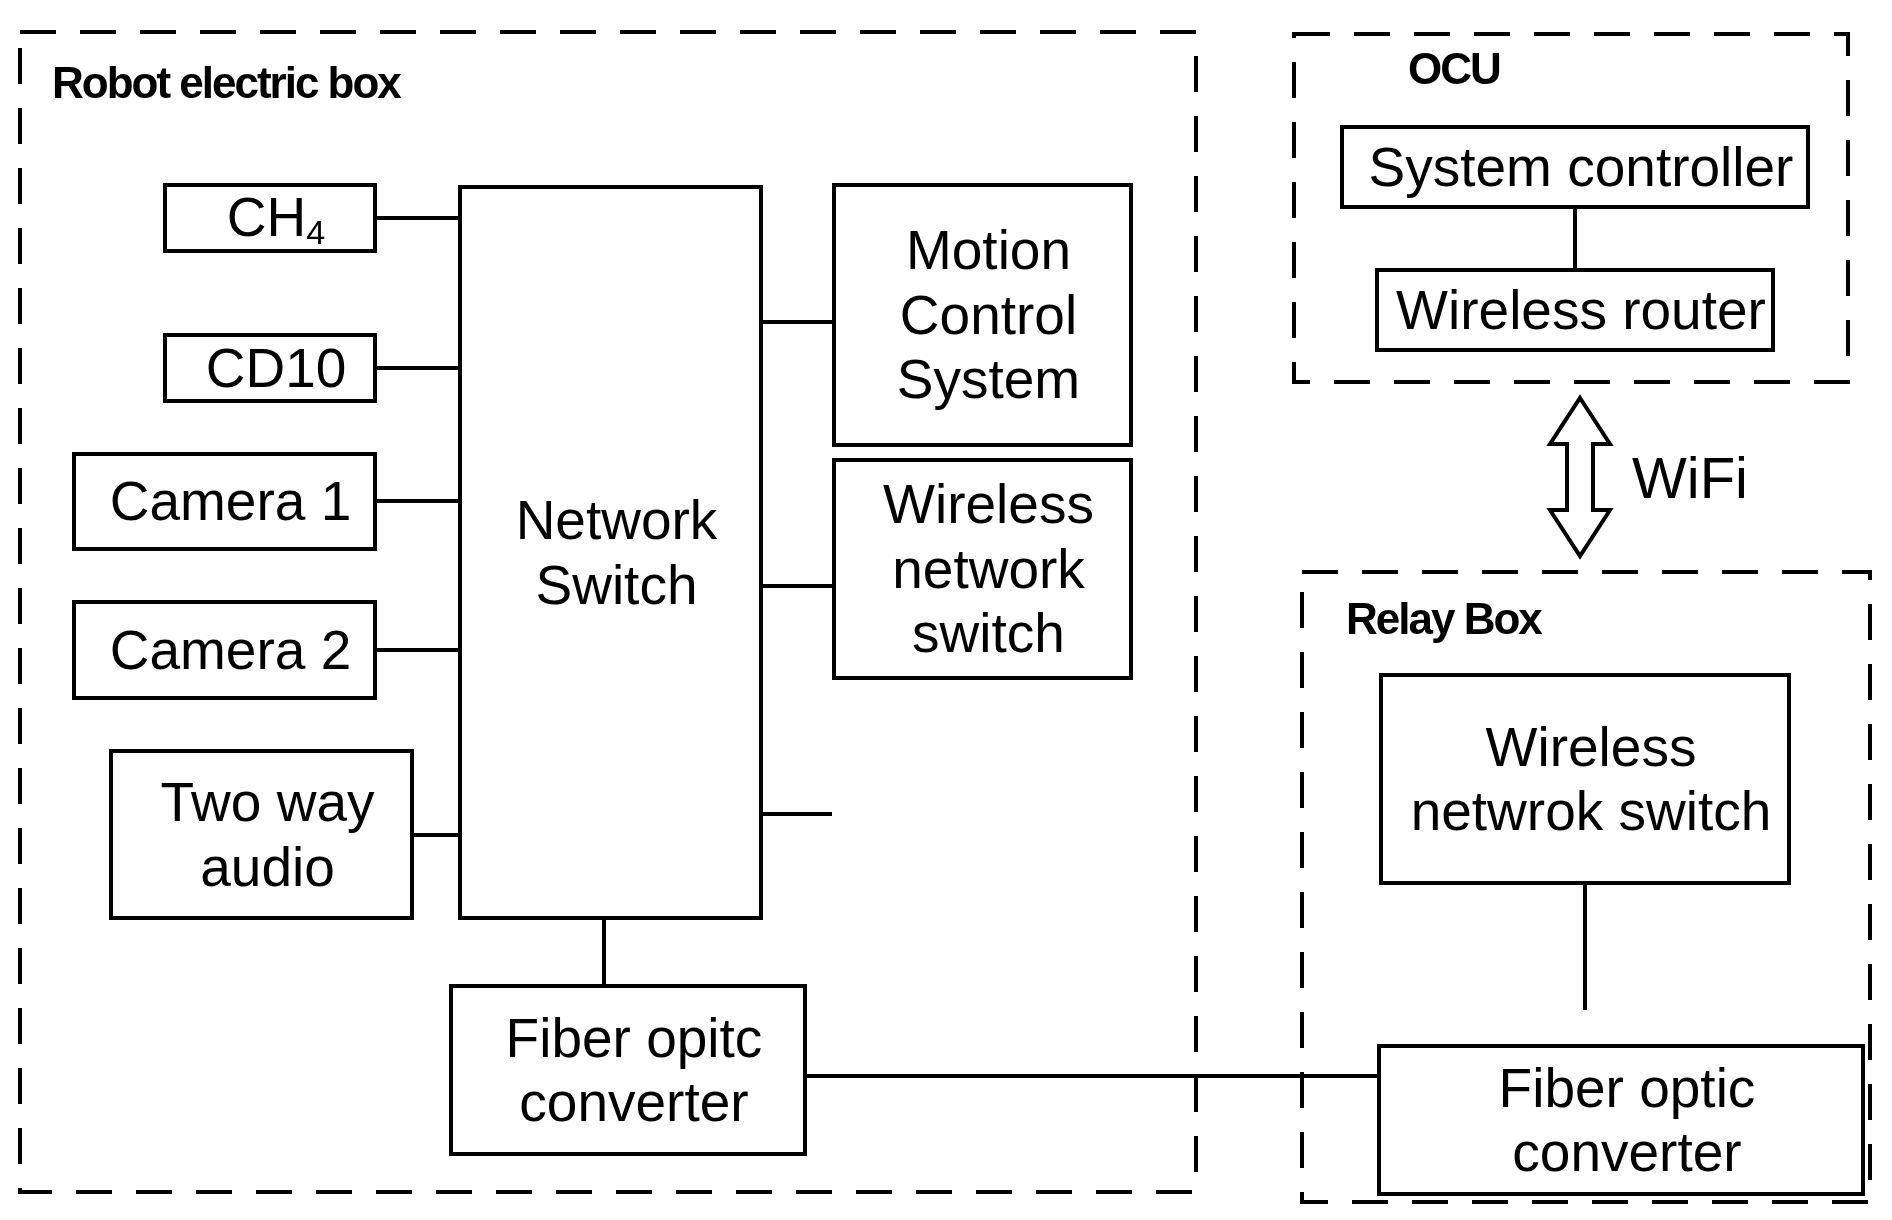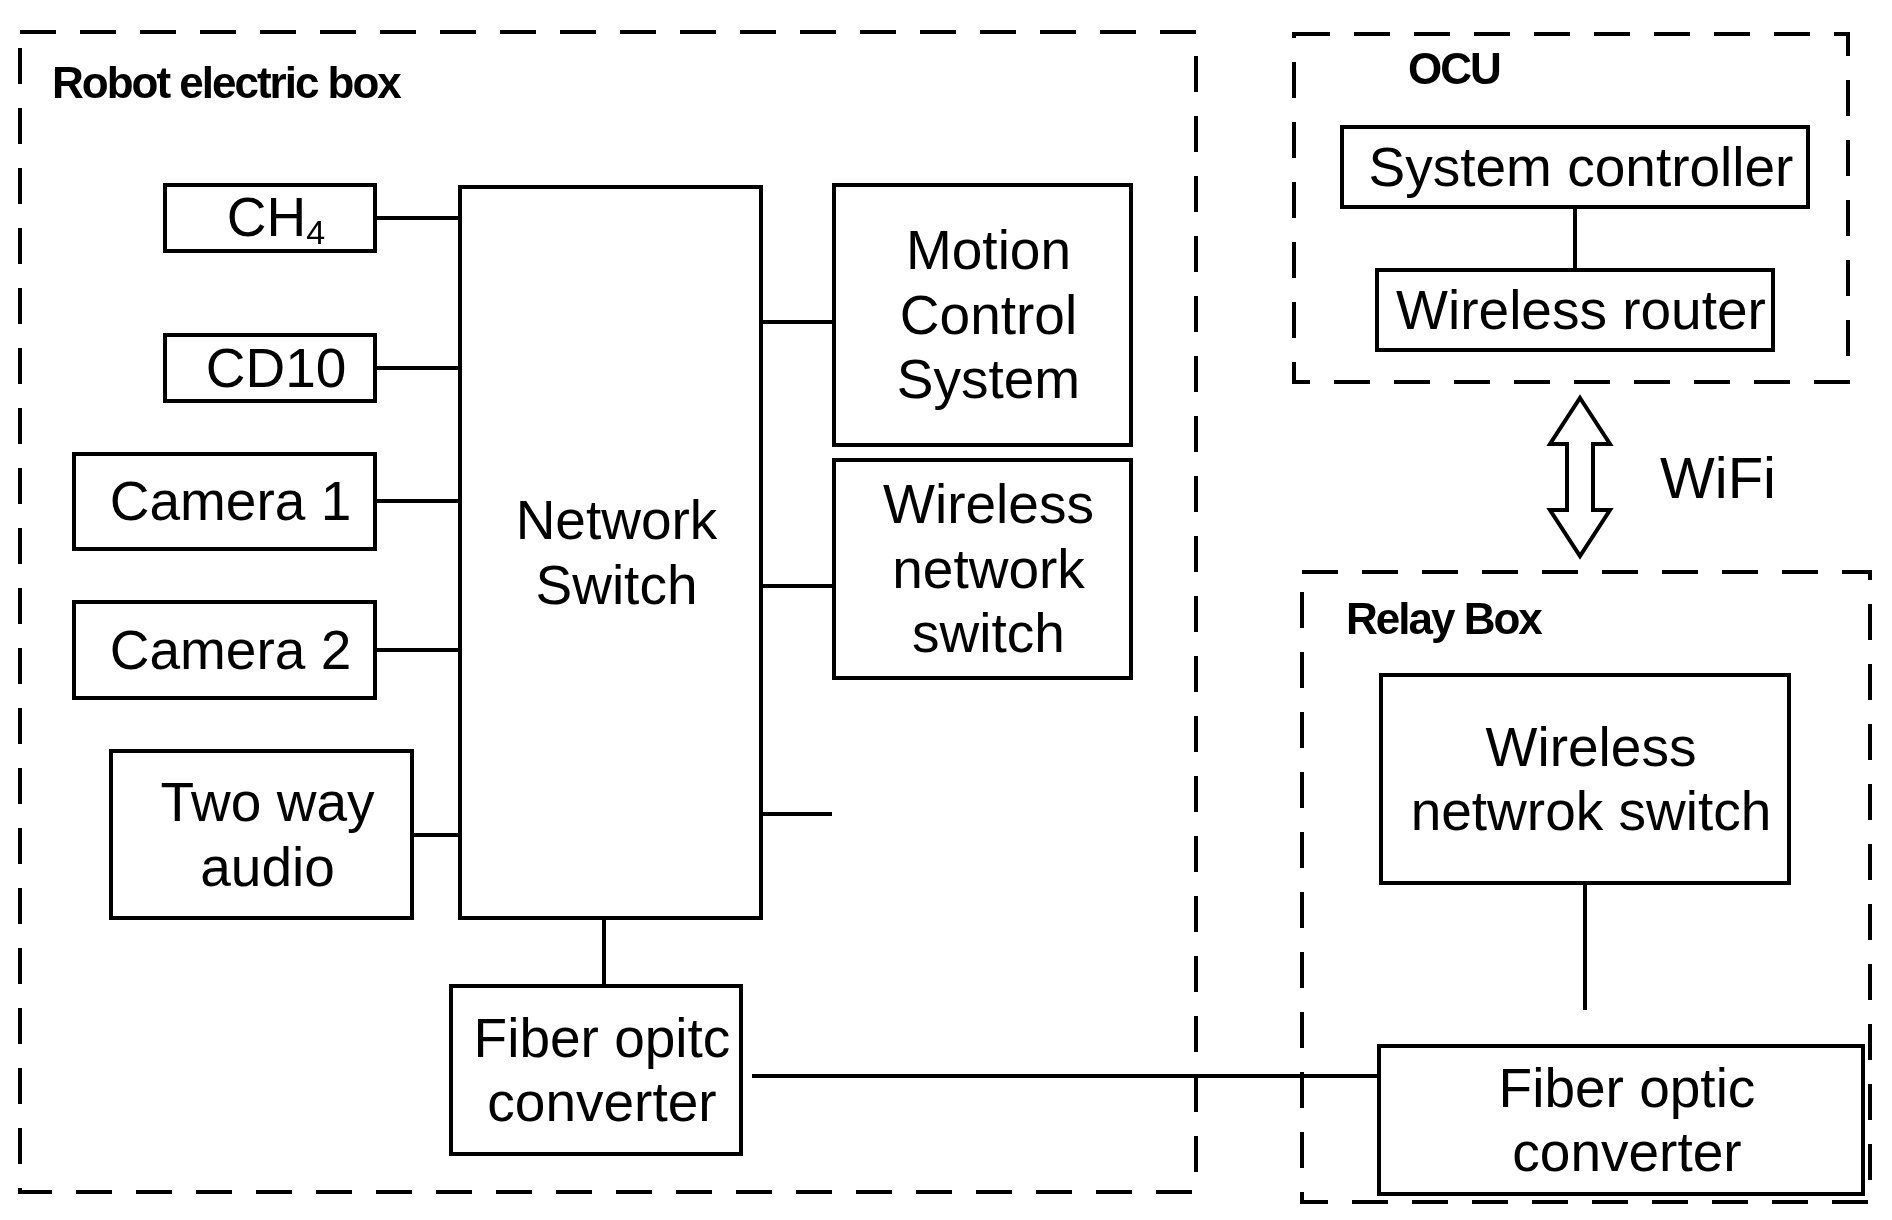--- a/index.html
+++ b/index.html
@@ -51,30 +51,30 @@
   
   #n-ch4         { left: 163px;  top: 183px;  width: 214px; height: 70px; align-items: flex-end; }
   #n-cd10        { left: 163px;  top: 333px;  width: 214px; height: 70px; }
   #n-camera1     { left: 72px;   top: 452px;  width: 305px; height: 99px; }
   #n-camera2     { left: 72px;   top: 600px;  width: 305px; height: 100px; }
   #n-twoway      { left: 72px;   top: 749px;  width: 305px; height: 171px; margin-left: 37px; }
   #n-netswitch   { left: 458px;  top: 185px;  width: 305px; height: 735px; }
   #n-mcs         { left: 832px;  top: 183px;  width: 301px; height: 264px; }
   #n-wns         { left: 832px;  top: 458px;  width: 301px; height: 222px; }
   #n-battery     { left: 830px;  top: 708px;  width: 335px; height: 212px; }
-  #n-fiber-robot { left: 449px;  top: 984px;  width: 294px; height: 172px; }
+  #n-fiber-robot { left: 449px;  top: 984px;  width: 358px; height: 172px; }
   #n-sysctrl     { left: 1340px; top: 125px;  width: 470px; height: 84px; }
   #n-router      { left: 1375px; top: 268px;  width: 400px; height: 84px; }
   #n-wns-relay   { left: 1379px; top: 673px;  width: 412px; height: 212px; }
   #n-fiber-relay { left: 1377px; top: 1044px; width: 488px; height: 152px; }
   
   #t-robot { left: 52px;   top: 58px; }
   #t-ocu   { left: 1408px; top: 44px; }
   #t-relay { left: 1346px; top: 594px; }
-  #wifi-label { left: 1632px; top: 444px; margin-left: 28px; }
+  #wifi-label { left: 1632px; top: 444px; }
 </style>
 </head>
 <body>
 
 <div class="canvas">
 
   <svg class="wires" viewBox="0 0 1892 1220">
 
     <rect x="20" y="32" width="1176" height="1160" fill="none" stroke="#000" stroke-width="4" stroke-dasharray="36 24"></rect>
     <rect x="1294" y="34" width="554" height="348" fill="none" stroke="#000" stroke-width="4" stroke-dasharray="36 24"></rect>

